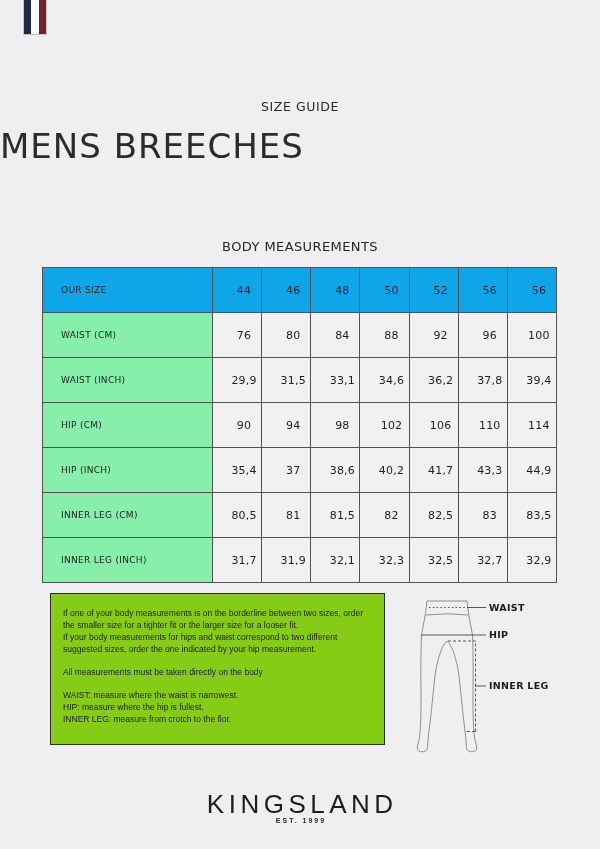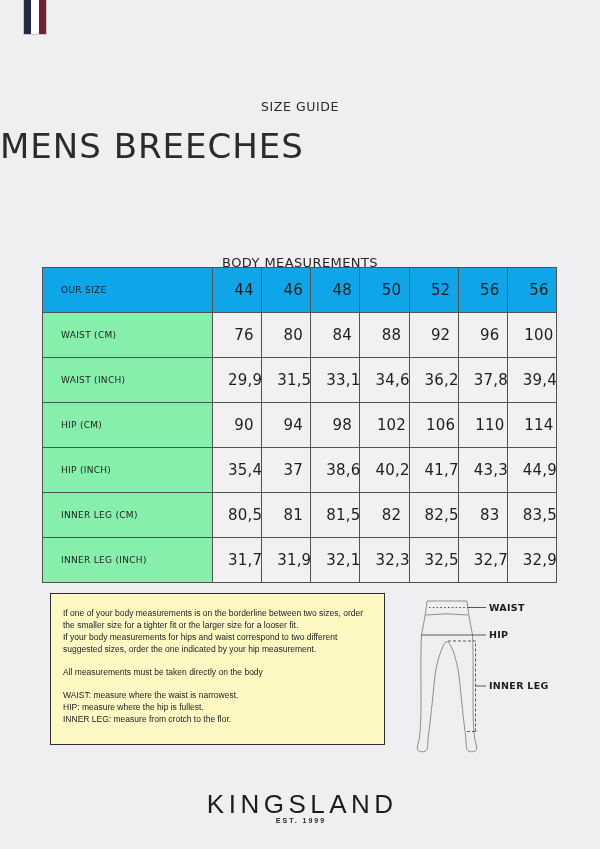--- a/index.html
+++ b/index.html
@@ -27,53 +27,53 @@
     font-size: 12.5px; letter-spacing: 0.6px; color: #2a2a2a;
   }
   .title {
     position: absolute; top: 126px; left: 0; width: 100%;
     font-family: "DejaVu Sans", sans-serif;
     font-size: 34px; letter-spacing: 1px; color: #2b2b2b; font-weight: 400;
   }
   .table-heading {
     position: absolute; top: 239px; left: 0; width: 100%;
     text-align: center; font-family: "DejaVu Sans", sans-serif;
-    font-size: 13px; letter-spacing: 0.4px; color: #262626; margin-top: 16px;
+    font-size: 13px; letter-spacing: 0.4px; color: #262626;
   }
 
   
   table.size-table {
     position: absolute; left: 42px; top: 267px; width: 515px;
     border-collapse: collapse; table-layout: fixed;
     font-family: "DejaVu Sans", sans-serif;
   }
   table.size-table td {
     border: 1px solid #525252;
     height: 42px;
     text-align: center;
-    font-size: 15px;
+    font-size: 11px;
     color: #1e1e1e;
     background: #f2f1f2;
     letter-spacing: 0.2px;
     padding-left: 15px;
   }
   table.size-table td.lbl {
     width: 150px;
     text-align: left;
     padding-left: 18px;
     background: #86efac;
     font-size: 9px;
     letter-spacing: 0.3px;
   }
   table.size-table tr.head td { background: #0ea5e9; }
 
   
   .note-box {
     position: absolute; left: 50px; top: 593px; width: 335px; height: 152px;
-    background: #fef9c3; border: 1px solid #2d2d2d;
+    background: #84cc16; border: 1px solid #2d2d2d;
     box-sizing: border-box;
     padding: 13px 12px 0 12px;
     font-size: 8.5px; line-height: 1.42; color: #222222;
   }
   .note-gap { height: 11px; }
 
   
   .diagram { position: absolute; left: 398px; top: 588px; width: 172px; height: 200px; }
   .diagram svg { display: block; }
   .diagram text {

